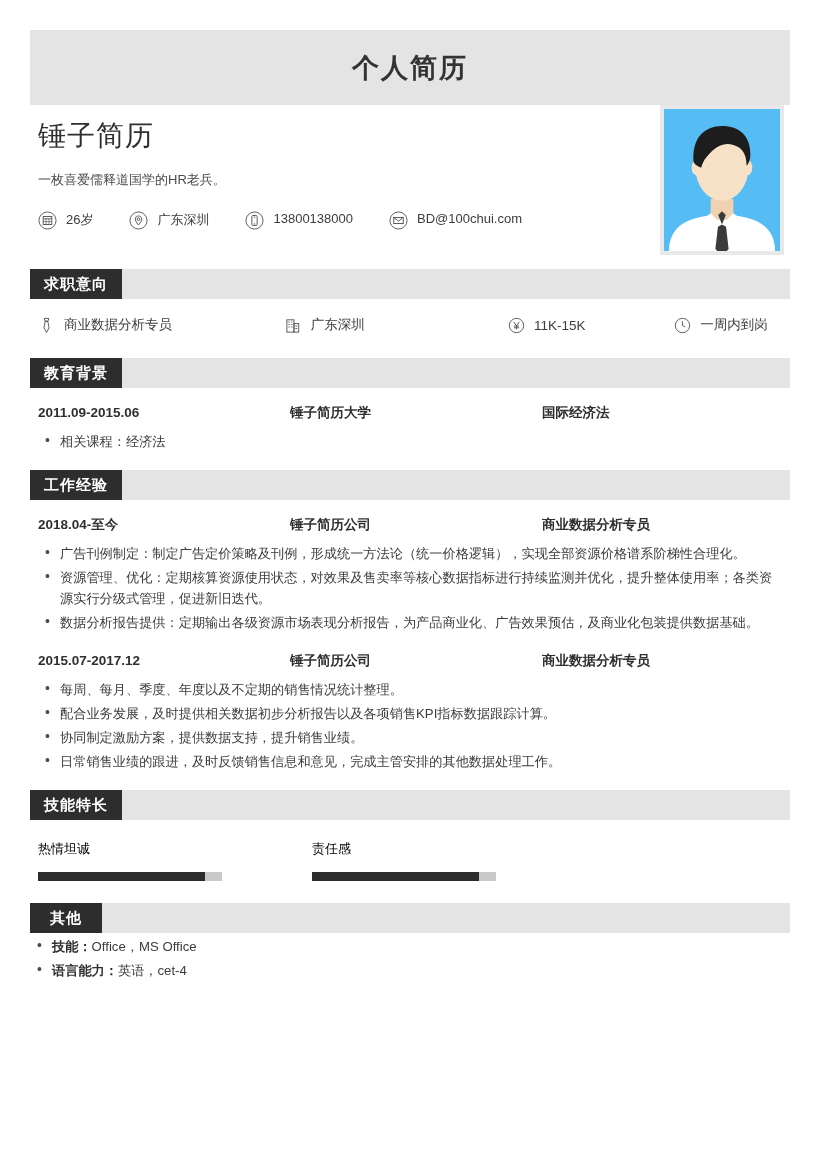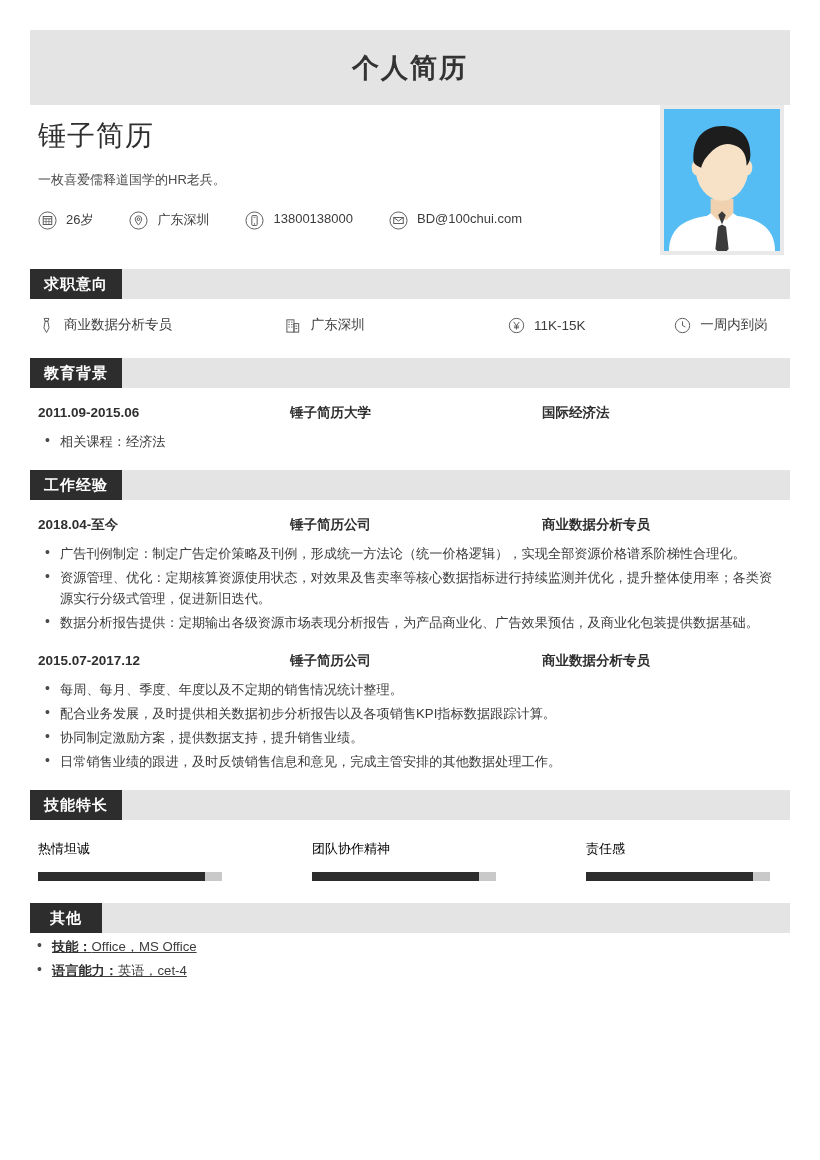--- a/index.html
+++ b/index.html
@@ -199,21 +199,21 @@
     height: 9px;
     background: #c9c9c9;
   }
   .skill .s-fill {
     height: 9px;
     background: #2d2d2d;
   }
 
   
   .other-list { padding: 14px 8px 0 8px; }
-  .other-list li { margin: 5px 0; text-decoration: underline; }
+  .other-list li { margin: 5px 0; }
   .other-list .o-label {
     font-weight: bold;
     color: #2f2f2f;
   }
 </style>
 </head>
 <body>
 
 <div class="page">
 
@@ -401,26 +401,20 @@
     <div class="bar"></div>
   </div>
   <div class="skills-row">
     <div class="skill">
       <div class="s-label">热情坦诚</div>
       <div class="s-track">
         <div class="s-fill" style="width: 91%;"></div>
       </div>
     </div>
     <div class="skill">
-      <div class="s-label">团队协作精神</div>
-      <div class="s-track">
-        <div class="s-fill" style="width: 91%;"></div>
-      </div>
-    </div>
-    <div class="skill">
       <div class="s-label">责任感</div>
       <div class="s-track">
         <div class="s-fill" style="width: 91%;"></div>
       </div>
     </div>
   </div>
 
   <div class="section-head">
     <div class="tab">其他</div>
     <div class="bar"></div>

